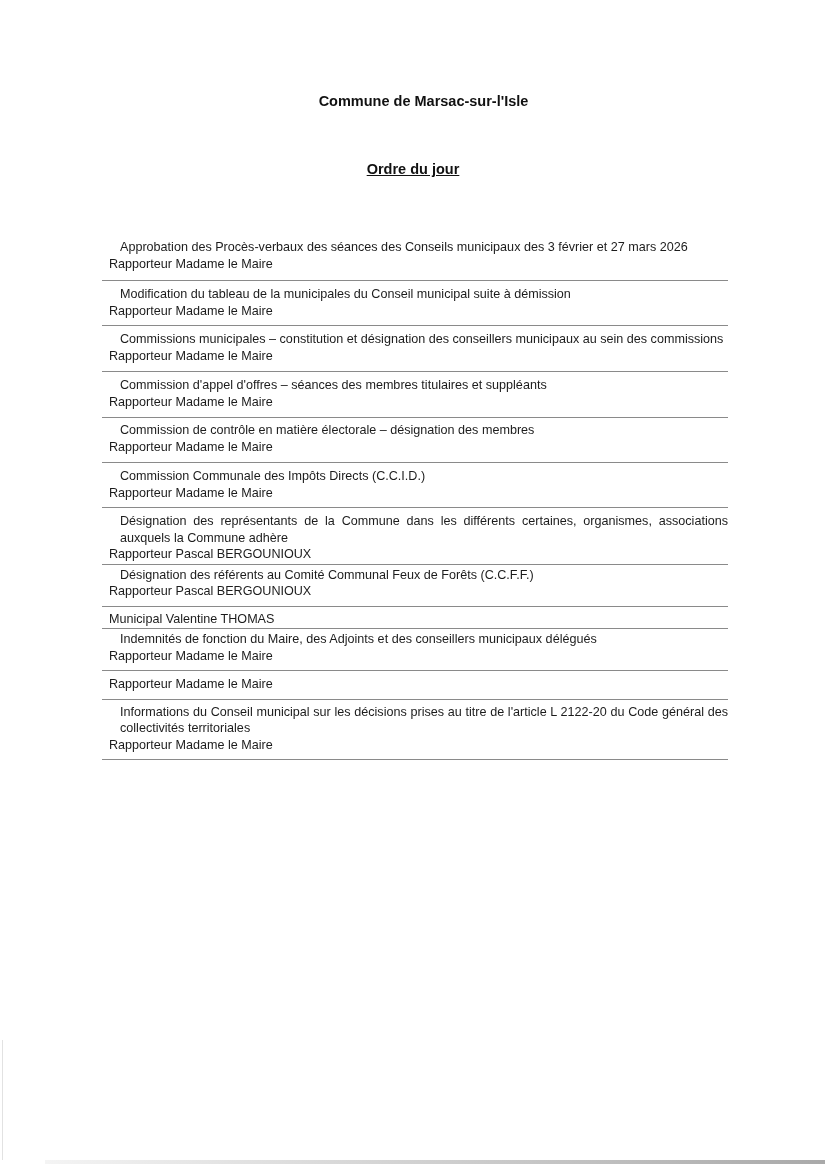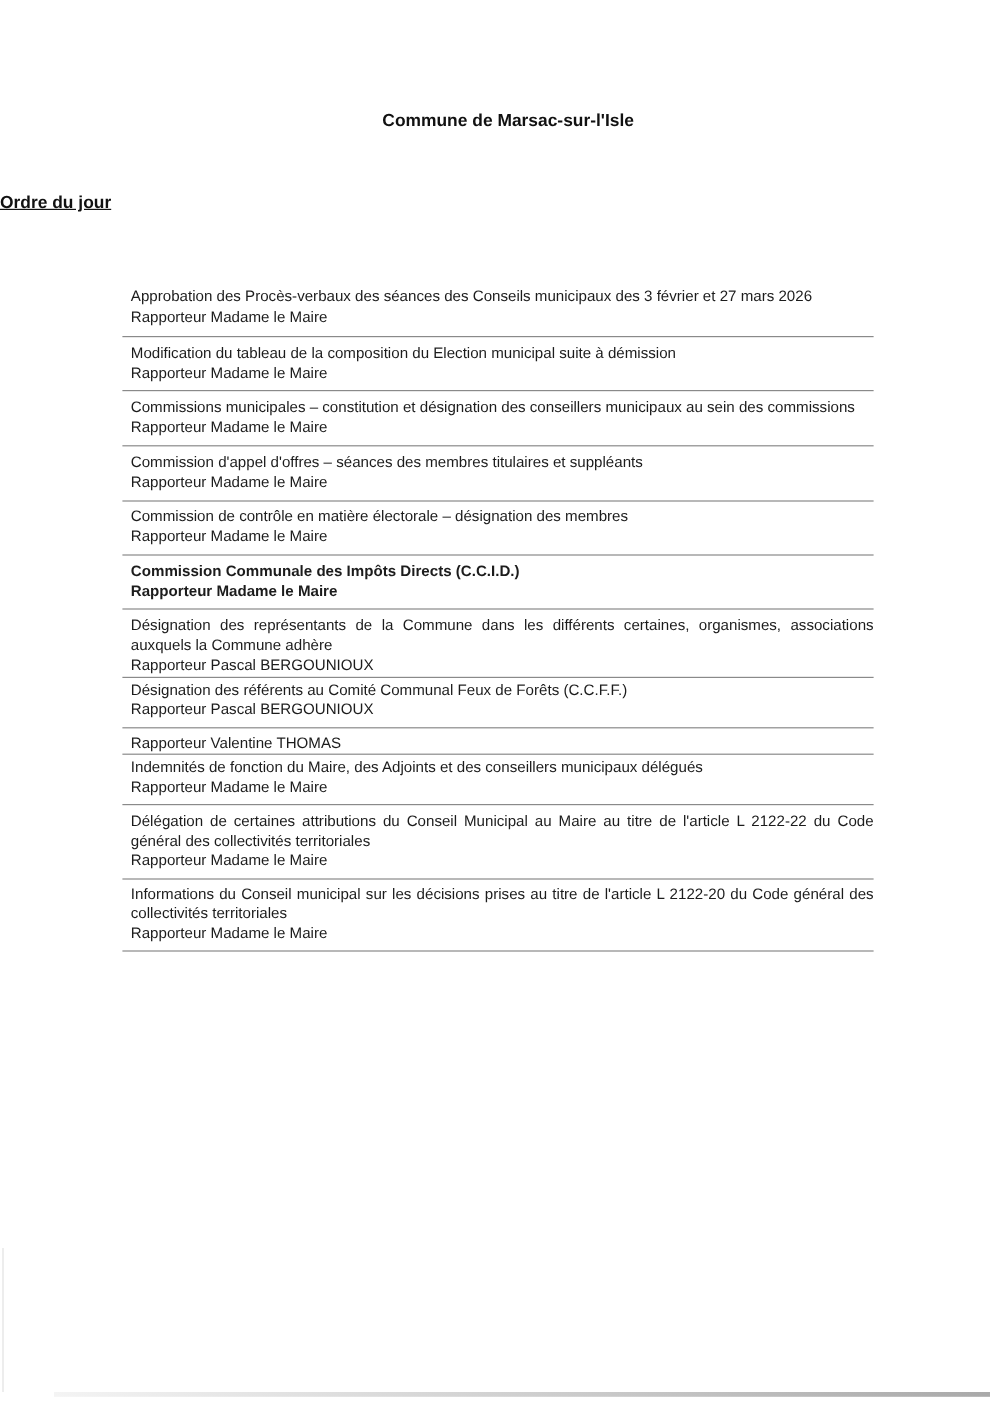--- a/index.html
+++ b/index.html
@@ -3,30 +3,30 @@
 <meta charset="utf-8">
 <style>
   html, body { margin: 0; padding: 0; }
   body {
     width: 826px; height: 1169px; background: #ffffff; position: relative; overflow: hidden;
     font-family: "Liberation Sans", sans-serif; color: #1a1a1a;
   }
   .header { position: absolute; top: 92px; left: 0; width: 826px; text-align: center; }
   .header .line { font-weight: bold; font-size: 14.5px; line-height: 19px; color: #111; margin-left: 21px; }
   .subtitle {
-    position: absolute; top: 161px; left: 0; width: 826px; text-align: left;
+    position: absolute; top: 161px; left: 0; width: 826px; text-align: center;
     font-weight: bold; font-size: 14.5px; text-decoration: underline; color: #111;
   }
   .agenda { position: absolute; top: 239px; left: 102px; width: 626px; }
   .item {
     font-size: 12.6px; line-height: 16.5px; color: #1c1c1c;
     padding: 2px 0 3px 7px; border-bottom: 1px solid #8a8a8a;
     text-align: justify;
   }
-  .item .title { display: block; }
+  .item .title { display: block; margin-left: 11px; }
   .item .rapporteur { display: block; }
   .item.first { padding-top: 0; }
   .item.tight { padding-bottom: 1px; }
   .scan-edge-bottom {
     position: absolute; left: 45px; top: 1160px; width: 780px; height: 4px;
     background: linear-gradient(to right, #f4f4f4, #c8c8c8 60%, #a9a9a9);
   }
   .scan-edge-left {
     position: absolute; left: 2px; top: 1040px; width: 1px; height: 120px; background: #e2e2e2;
   }
@@ -39,56 +39,55 @@
 </div>
 
 <div class="subtitle">Ordre du jour</div>
 
 <div class="agenda">
   <div class="item first" style="padding-bottom:8px;">
     <span class="title">Approbation des Procès-verbaux des séances des Conseils municipaux des 3 février et 27 mars 2026</span>
     <span class="rapporteur">Rapporteur Madame le Maire</span>
   </div>
   <div class="item" style="padding-top:5px;padding-bottom:6px;">
-    <span class="title">Modification du tableau de la composition du Election municipal suite à démission</span>
+    <span class="title">Modification du tableau de la municipales du Conseil municipal suite à démission</span>
     <span class="rapporteur">Rapporteur Madame le Maire</span>
   </div>
   <div class="item" style="padding-top:5px;padding-bottom:7px;">
     <span class="title">Commissions municipales – constitution et désignation des conseillers municipaux au sein des commissions</span>
     <span class="rapporteur">Rapporteur Madame le Maire</span>
   </div>
   <div class="item" style="padding-top:5px;padding-bottom:7px;">
     <span class="title">Commission d'appel d'offres – séances des membres titulaires et suppléants</span>
     <span class="rapporteur">Rapporteur Madame le Maire</span>
   </div>
   <div class="item" style="padding-top:4px;padding-bottom:7px;">
     <span class="title">Commission de contrôle en matière électorale – désignation des membres</span>
     <span class="rapporteur">Rapporteur Madame le Maire</span>
   </div>
-  <div class="item" style="padding-top:5px;padding-bottom:6px;font-weight:bold;">
+  <div class="item" style="padding-top:5px;padding-bottom:6px;">
     <span class="title">Commission Communale des Impôts Directs (C.C.I.D.)</span>
     <span class="rapporteur">Rapporteur Madame le Maire</span>
   </div>
   <div class="item tight" style="padding-top:5px;">
     <span class="title">Désignation des représentants de la Commune dans les différents certaines, organismes, associations auxquels la Commune adhère</span>
     <span class="rapporteur">Rapporteur Pascal BERGOUNIOUX</span>
   </div>
   <div class="item" style="padding-top:2px;padding-bottom:6px;">
     <span class="title">Désignation des référents au Comité Communal Feux de Forêts (C.C.F.F.)</span>
     <span class="rapporteur">Rapporteur Pascal BERGOUNIOUX</span>
   </div>
   <div class="item tight" style="padding-top:4px;">
-    <span class="rapporteur">Rapporteur Valentine THOMAS</span>
+    <span class="rapporteur">Municipal Valentine THOMAS</span>
   </div>
   <div class="item" style="padding-top:2px;padding-bottom:6px;">
     <span class="title">Indemnités de fonction du Maire, des Adjoints et des conseillers municipaux délégués</span>
     <span class="rapporteur">Rapporteur Madame le Maire</span>
   </div>
   <div class="item" style="padding-top:5px;padding-bottom:6px;">
-    <span class="title">Délégation de certaines attributions du Conseil Municipal au Maire au titre de l'article L 2122-22 du Code général des collectivités territoriales</span>
     <span class="rapporteur">Rapporteur Madame le Maire</span>
   </div>
   <div class="item" style="padding-top:4px;padding-bottom:6px;">
     <span class="title">Informations du Conseil municipal sur les décisions prises au titre de l'article L 2122-20 du Code général des collectivités territoriales</span>
     <span class="rapporteur">Rapporteur Madame le Maire</span>
   </div>
 </div>
 
 <div class="scan-edge-left"></div>
 <div class="scan-edge-bottom"></div>

